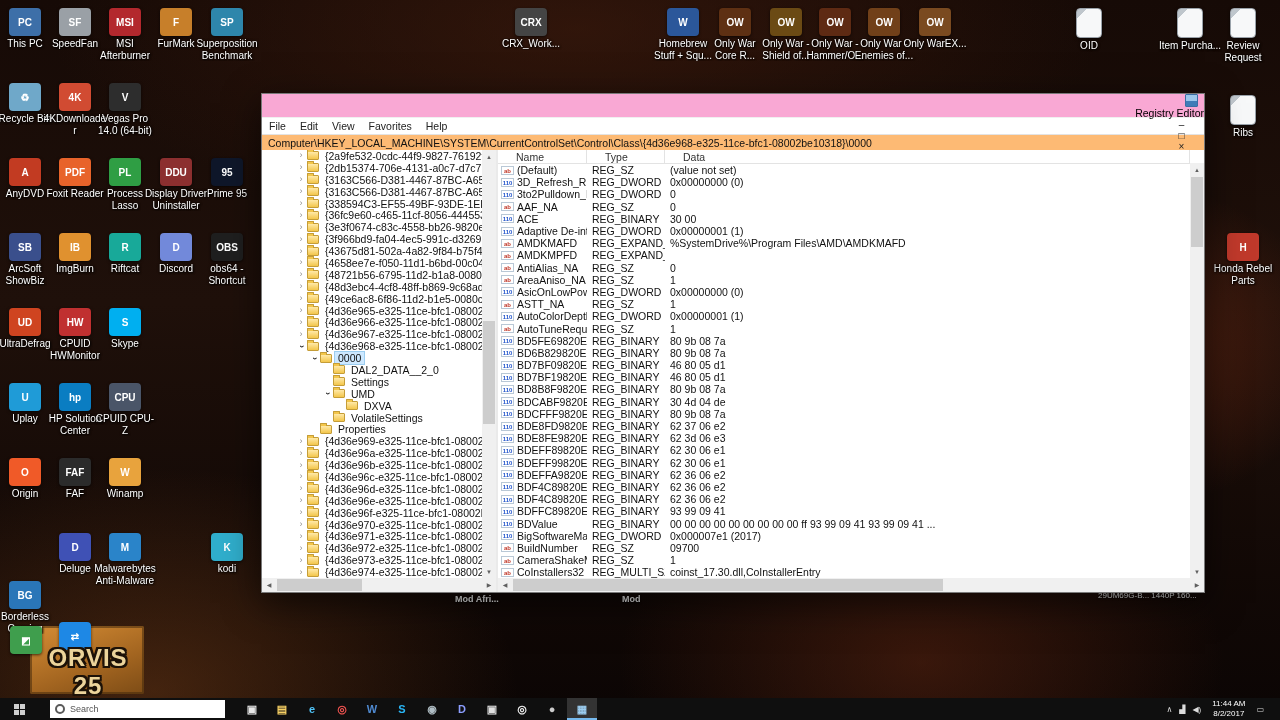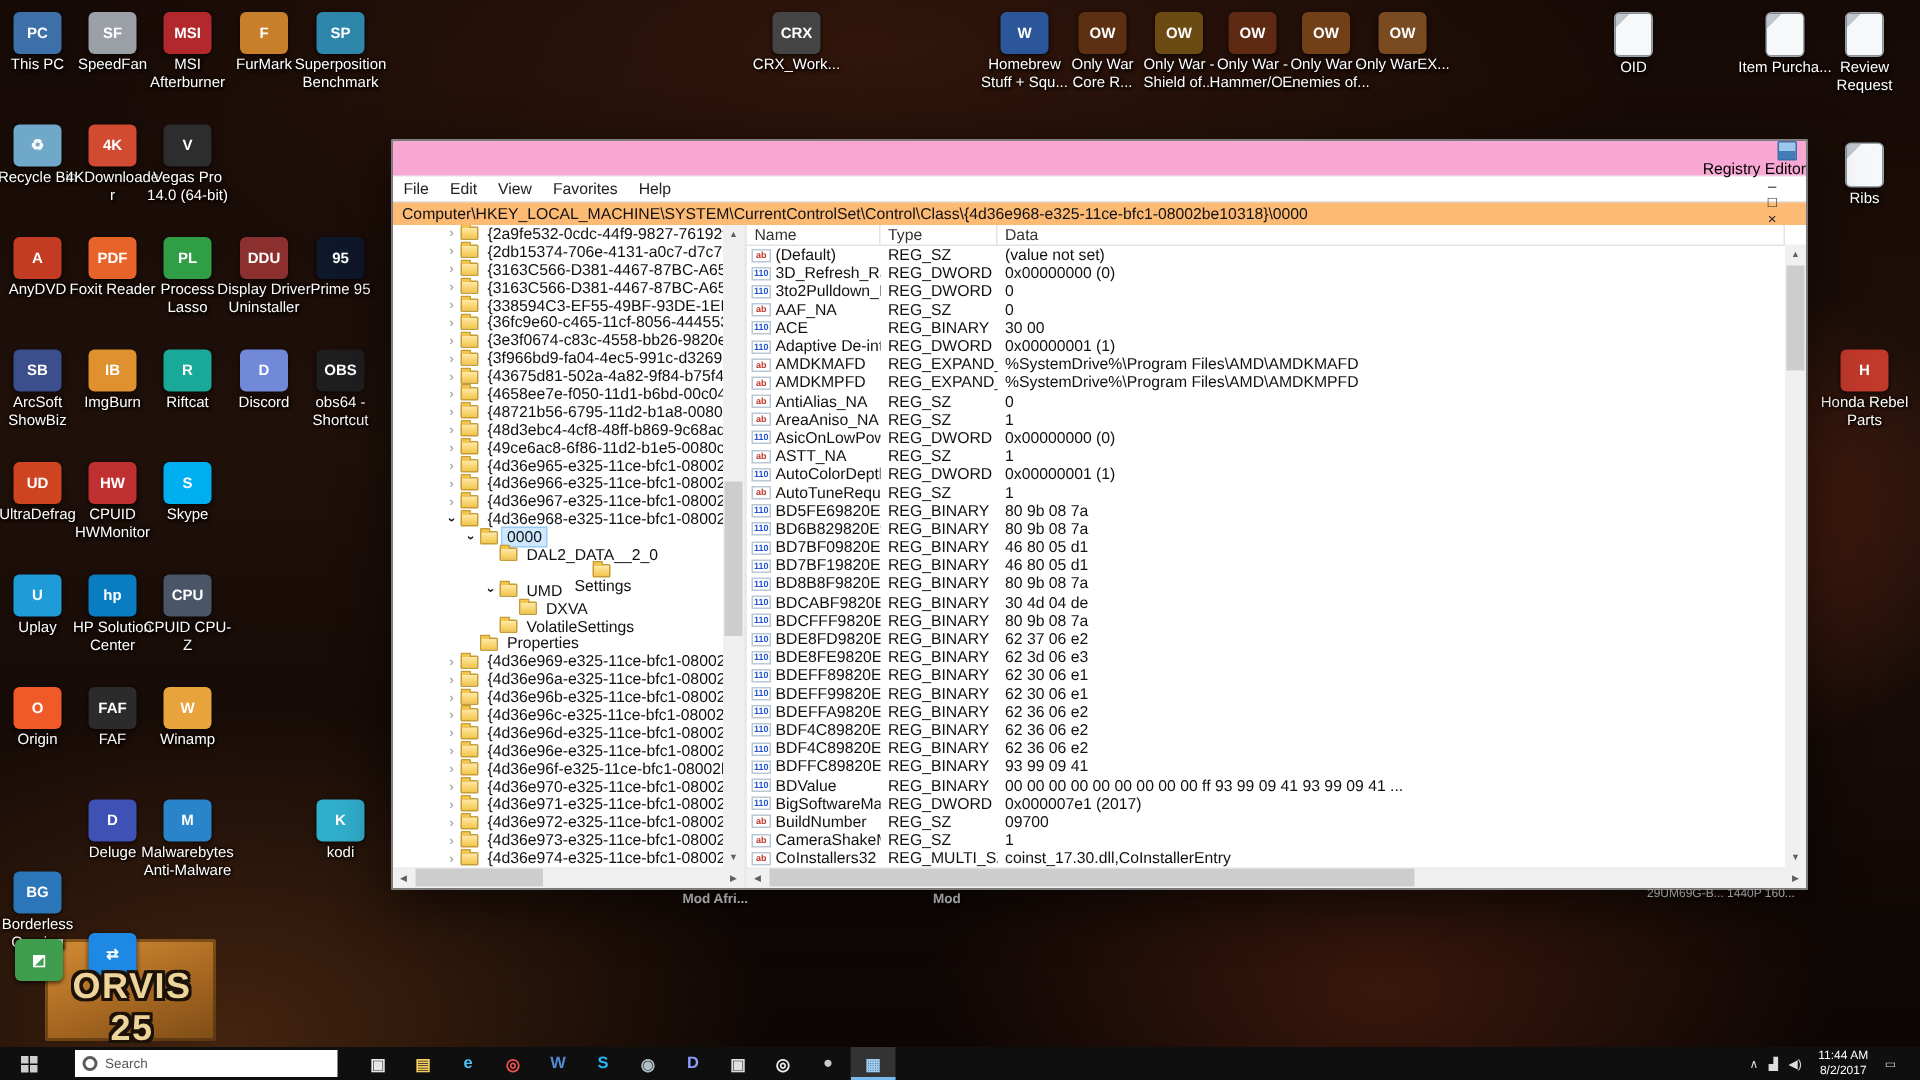--- a/index.html
+++ b/index.html
@@ -50,21 +50,21 @@
   .folder{width:12px;height:9px;background:linear-gradient(#ffe9a8,#f3c64b);border:1px solid #c59d37;border-radius:1px;
     margin:0 3px 0 1px;position:relative;flex:0 0 auto;box-sizing:border-box;}
   .folder::before{content:"";position:absolute;left:-1px;top:-3px;width:5px;height:2px;background:#f3c64b;
     border:1px solid #c59d37;border-bottom:none;border-radius:1px 1px 0 0;}
   .tlabel{font-size:10.5px;color:#111;padding:0 3px;}
   .tlabel.sel{background:#cde8ff;outline:1px solid #9bcdf0;}
   .splitter{position:absolute;left:234px;top:0;bottom:0;width:2px;background:#eaeaea;}
   
   .listpane{position:absolute;left:236px;right:14px;top:0;bottom:14px;overflow:hidden;}
   .lheader{display:flex;height:13px;border-bottom:1px solid #e3e3e3;color:#333;font-size:10.5px;}
-  .lh{padding-left:5px;border-right:1px solid #e3e3e3;display:flex;align-items:center;box-sizing:border-box;}
+  .lh{padding-left:18px;border-right:1px solid #e3e3e3;display:flex;align-items:center;box-sizing:border-box;}
   .lh.name{width:89px;}.lh.type{width:78px;}.lh.data{flex:1;}
   .lrow{display:flex;height:12.2px;align-items:center;font-size:10.5px;color:#111;}
   .lc{white-space:nowrap;overflow:hidden;}
   .lc.name{width:89px;display:flex;align-items:center;flex:0 0 auto;}
   .lc.type{width:78px;flex:0 0 auto;padding-left:5px;box-sizing:border-box;}
   .lc.data{flex:1;padding-left:5px;box-sizing:border-box;}
   .vic{width:13px;height:9px;border:1px solid #b9c8d6;background:#fff;font-size:6px;line-height:8px;text-align:center;
     margin:0 3px 0 3px;flex:0 0 auto;font-weight:bold;box-sizing:border-box;}
   .vic.ab{color:#c0392b;}
   .vic.bin{color:#2255cc;letter-spacing:0;}
@@ -389,21 +389,21 @@
         <div class="trow" style="padding-left: 47px;">
           <span class="arrow exp">›</span>
           <span class="folder"></span>
           <span class="tlabel sel">0000</span>
         </div>
         <div class="trow" style="padding-left: 60px;">
           <span class="arrow none"></span>
           <span class="folder"></span>
           <span class="tlabel">DAL2_DATA__2_0</span>
         </div>
-        <div class="trow" style="padding-left: 60px; flex-direction: column;">
+        <div class="trow" style="padding-left: 60px;">
           <span class="arrow none"></span>
           <span class="folder"></span>
           <span class="tlabel">Settings</span>
         </div>
         <div class="trow" style="padding-left: 60px;">
           <span class="arrow exp">›</span>
           <span class="folder"></span>
           <span class="tlabel">UMD</span>
         </div>
         <div class="trow" style="padding-left: 73px;">
@@ -550,21 +550,20 @@
             </div>
             <div class="lc type">REG_EXPAND_SZ</div>
             <div class="lc data">%SystemDrive%\Program Files\AMD\AMDKMAFD</div>
           </div>
           <div class="lrow">
             <div class="lc name">
               <span class="vic ab">ab</span>
               <span>AMDKMPFD</span>
             </div>
             <div class="lc type">REG_EXPAND_SZ</div>
-            <div class="lc data">%SystemDrive%\Program Files\AMD\AMDKMPFD</div>
           </div>
           <div class="lrow">
             <div class="lc name">
               <span class="vic ab">ab</span>
               <span>AntiAlias_NA</span>
             </div>
             <div class="lc type">REG_SZ</div>
             <div class="lc data">0</div>
           </div>
           <div class="lrow">

